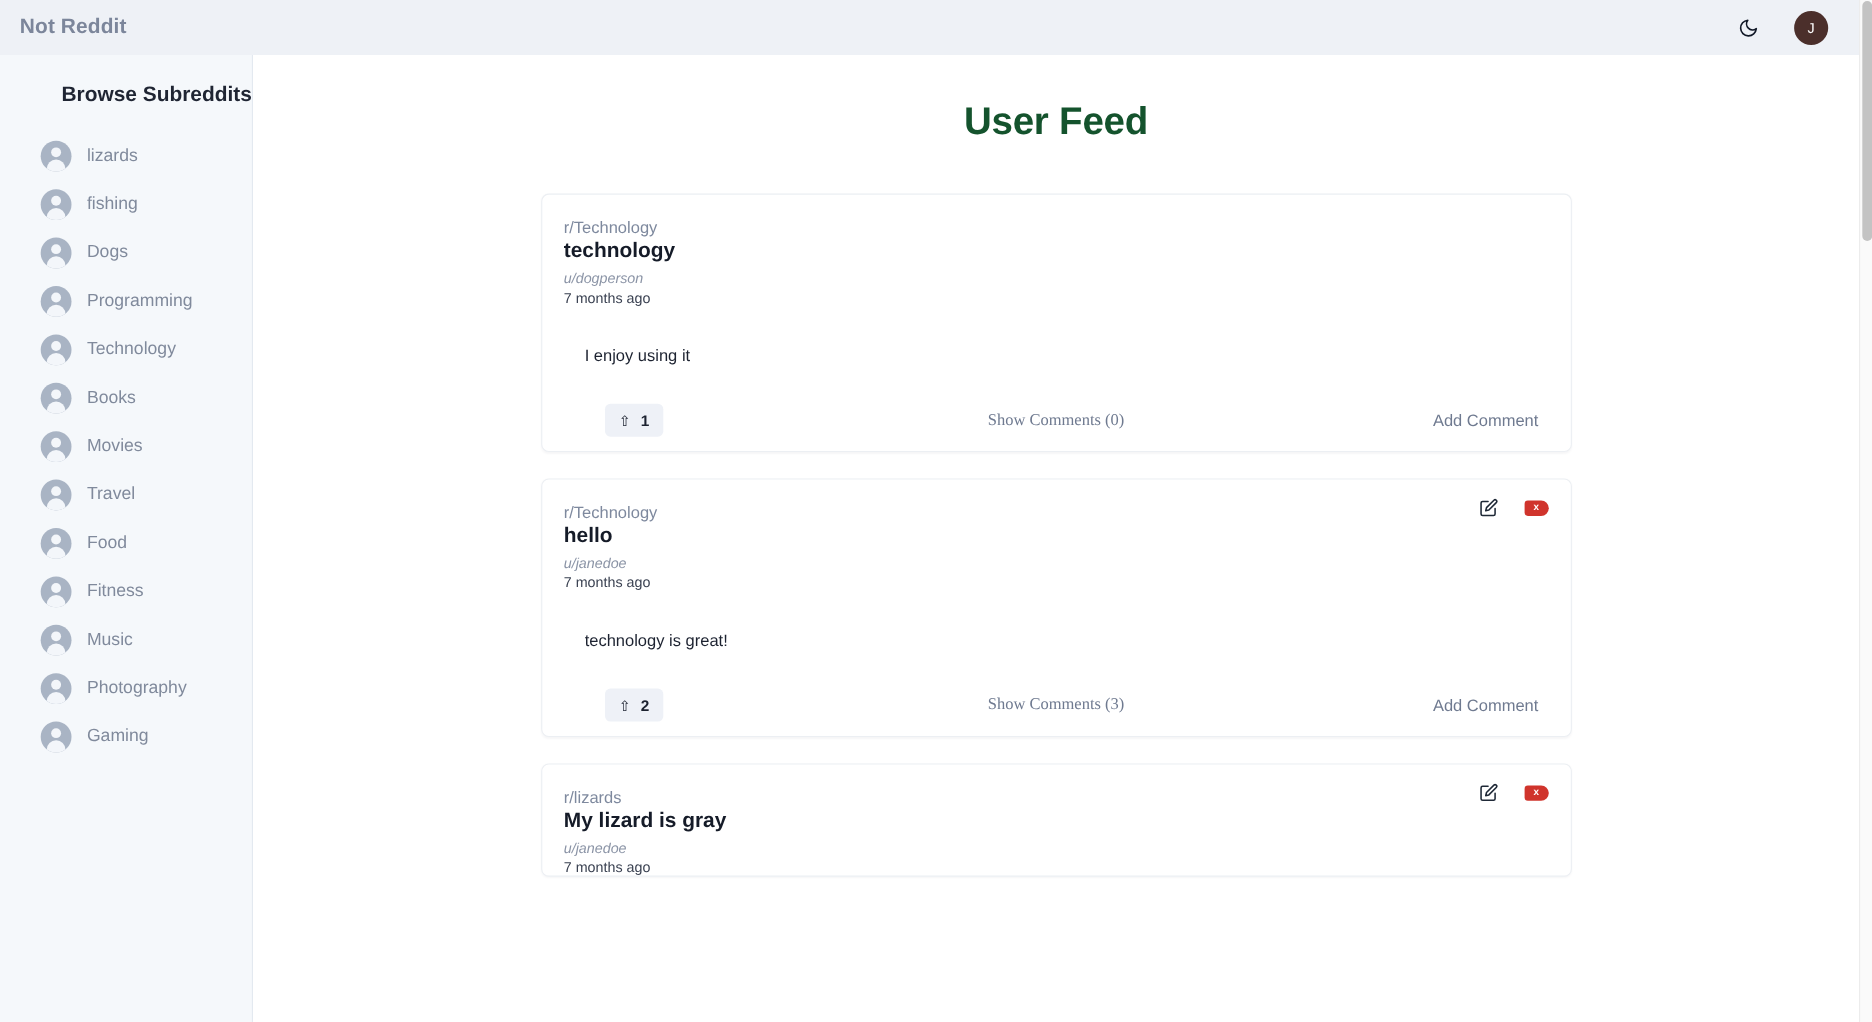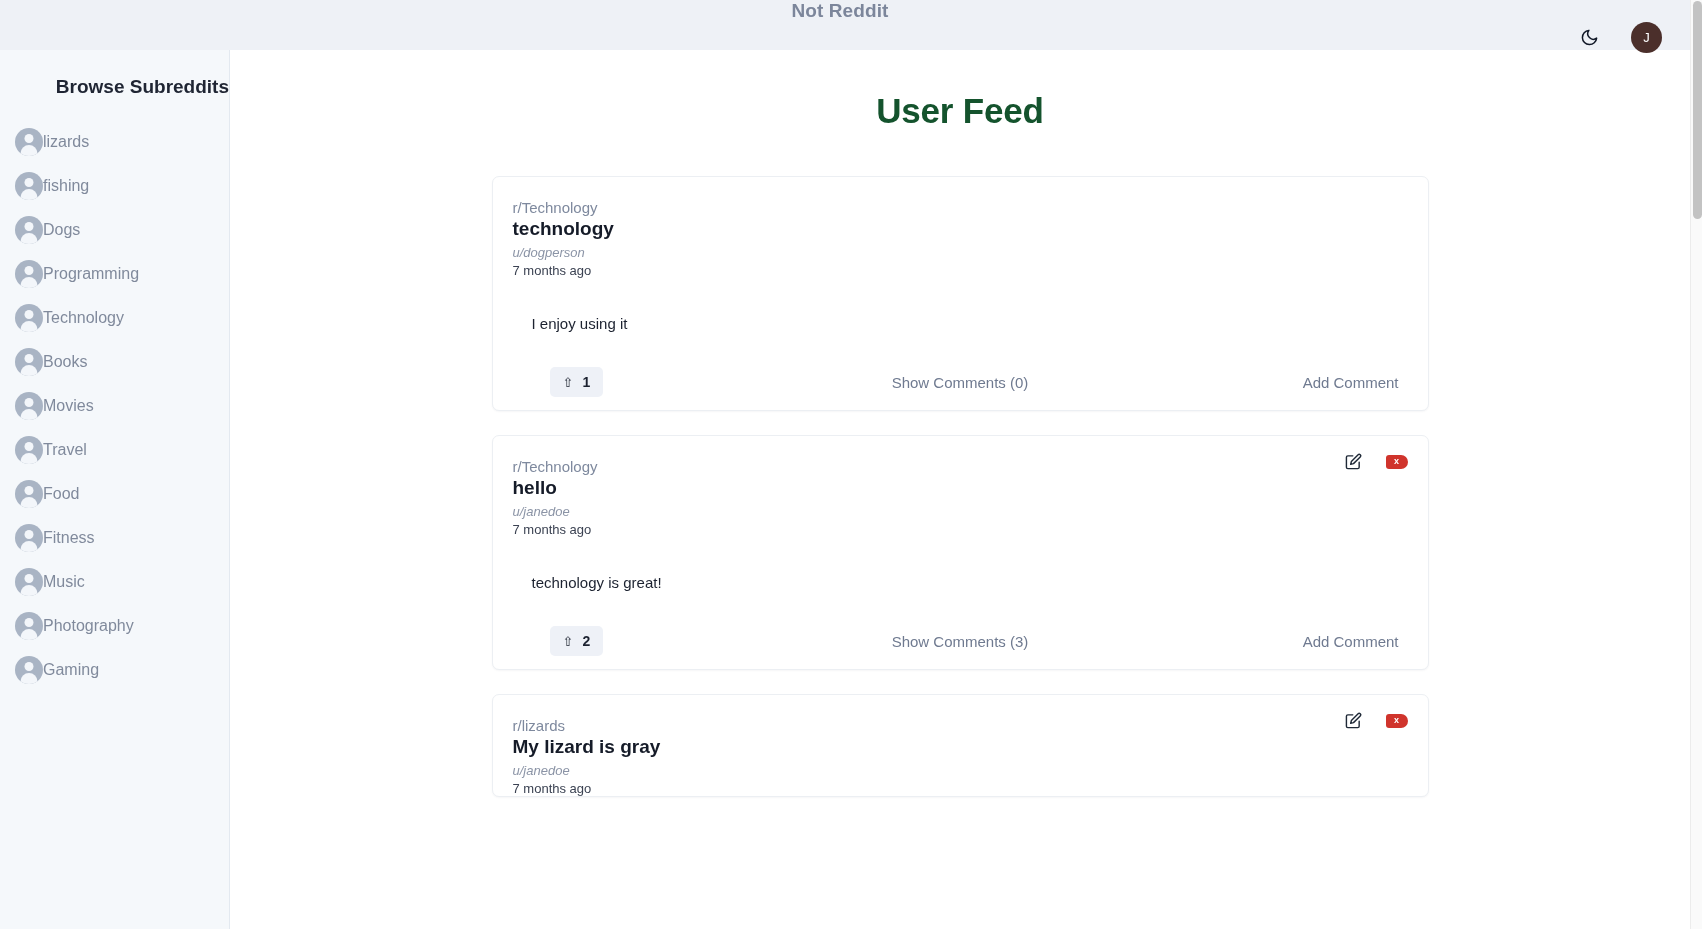--- a/index.html
+++ b/index.html
@@ -15,21 +15,20 @@
   .app { position: relative; width: 1702px; height: 929px; overflow: hidden; }
 
   
   .topbar {
     position: absolute; top: 0; left: 0;
     width: 1690px; height: 50px;
     background: #eef1f6;
     display: flex; align-items: center;
     padding: 0 28px 0 18px;
     z-index: 5;
-    flex-direction: column;
   }
   .brand {
     font-size: 19px; font-weight: 700;
     color: #7c869b;
     letter-spacing: 0.1px;
     white-space: nowrap;
   }
   .topbar-right {
     margin-left: auto;
     display: flex; align-items: center; gap: 30px;
@@ -58,23 +57,25 @@
     overflow: hidden;
   }
   .sidebar-title {
     font-size: 19px; font-weight: 700;
     color: #1f2533;
     text-align: right;
     margin: 0 0 22px 0;
   }
   .sb-item {
     display: flex; align-items: center;
+    gap: 14px;
     padding: 0 0 0 15px;
     height: 44px;
     cursor: pointer;
+    margin-left: 22px;
   }
   .sb-avatar {
     width: 28px; height: 28px; flex: 0 0 28px;
     border-radius: 50%;
     background: #a9b4c4;
     position: relative; overflow: hidden;
   }
   .sb-avatar::before {
     content: ""; position: absolute;
     width: 9px; height: 9px; border-radius: 50%;
@@ -182,20 +183,21 @@
   .vote-arrow { font-size: 13px; line-height: 1; color: #1c2230; }
   .vote-count { font-weight: 700; font-size: 14px; }
 
   .show-comments {
     position: absolute;
     left: 50%; transform: translateX(-50%);
     font-size: 15px; color: #6f7a90;
     background: none; border: none; cursor: pointer;
     white-space: nowrap;
     padding: 0;
+    font-family: Liberation Serif, serif;
   }
   .add-comment {
     margin-left: auto;
     font-size: 15px; color: #6f7a90;
     background: none; border: none; cursor: pointer;
     white-space: nowrap;
     padding: 0 9px 0 0;
   }
 
   

